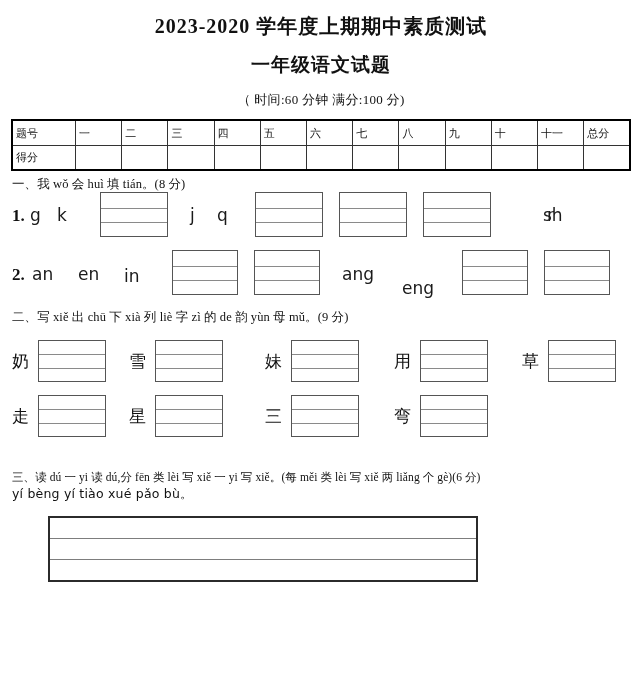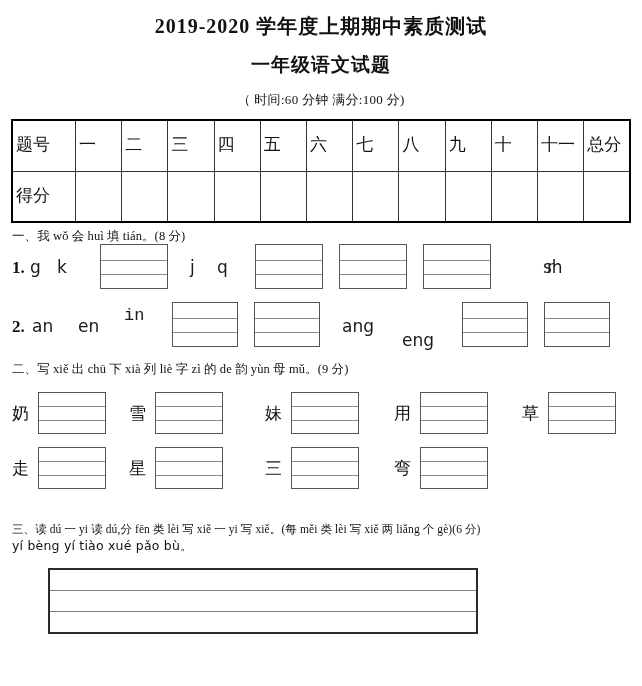--- a/index.html
+++ b/index.html
@@ -54,22 +54,22 @@
   }
   table.score-table {
     border-collapse: collapse;
     width: 620px;
     table-layout: fixed;
     border: 2px solid #000;
   }
   table.score-table td {
     border: 1px solid #333;
     height: 19px;
-    font-size: 17px;
-    padding: 15px 3px;
+    font-size: 11px;
+    padding: 2px 3px;
     line-height: 1.1;
     vertical-align: middle;
     white-space: nowrap;
   }
   table.score-table td.rowhead {
     width: 56px;
   }
   table.score-table tr.r1 td { height: 20px; }
   table.score-table tr.r2 td { height: 19px; }
 
@@ -173,21 +173,21 @@
     border-top: 1px solid #7d7d7d;
   }
   .answer-box .hl.l1 { top: 33.3%; }
   .answer-box .hl.l2 { top: 66.6%; }
 </style>
 </head>
 <body>
 
 <div class="page">
 
-  <div class="title-main">2019-2020 学年度上期期中素质测试</div>
+  <div class="title-main">2023-2020 学年度上期期中素质测试</div>
   <div class="title-sub">一年级语文试题</div>
   <div class="title-info">（  时间:60 分钟   满分:100 分)</div>
 
   <div class="score-table-wrap">
     <table class="score-table">
       <tbody>
           <tr class="r1">
         <td class="rowhead">题号</td>
         <td>一</td>
         <td>二</td>
@@ -246,21 +246,21 @@
         <i class="ln b"></i>
       </span>
     <span class="abs py" style="left:495px; top:13px;margin-left:36px;">sh</span>
     <span class="abs py" style="left:535px; top:13px;">r</span>
   </div>
 
   <div class="ex-row" style="height:56px; margin-top:6px;">
     <span class="abs ex-num" style="left:0px; top:15px;">2.</span>
     <span class="abs py" style="left:20px; top:14px;">an</span>
     <span class="abs py" style="left:66px; top:14px;text-align:center;">en</span>
-    <span class="abs py" style="left:112px; top:4px;font-family:Liberation Mono, monospace;">in</span>
+    <span class="abs py" style="left:112px; top:16px;">in</span>
     <span class="abs tianzi" style="left:160px; top:0px; width:66px; height:45px;">
         <i class="ln a"></i>
         <i class="ln b"></i>
       </span>
     <span class="abs tianzi" style="left:242px; top:0px; width:66px; height:45px;">
         <i class="ln a"></i>
         <i class="ln b"></i>
       </span>
     <span class="abs py" style="left:330px; top:14px;text-align:right;">ang</span>
     <span class="abs py" style="left:390px; top:28px;">eng</span>

